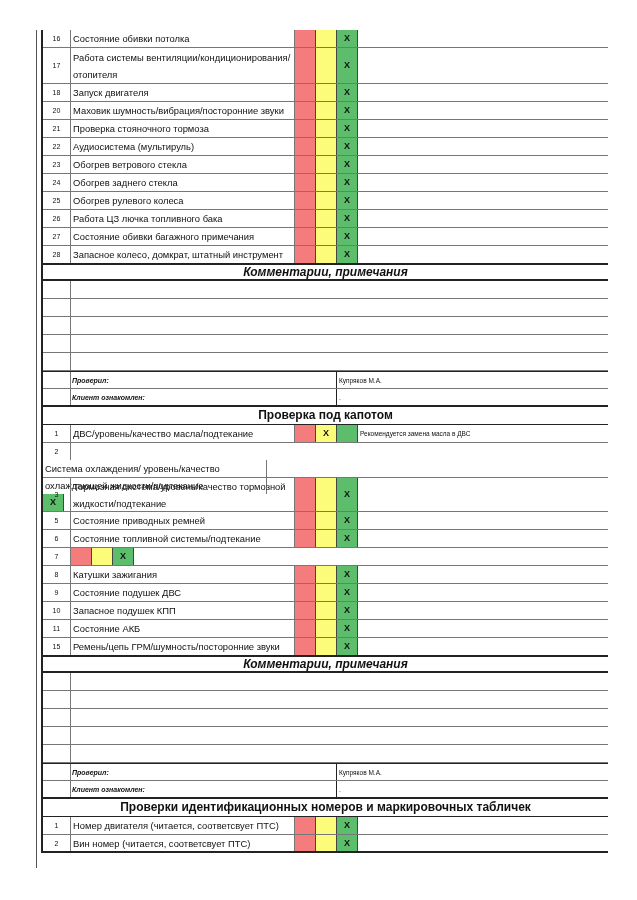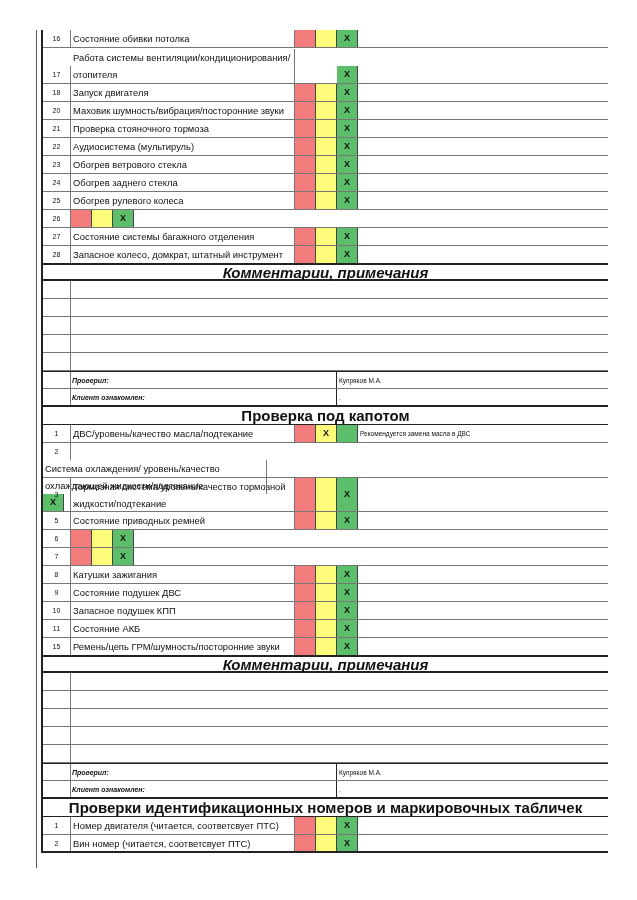--- a/index.html
+++ b/index.html
@@ -10,30 +10,30 @@
   .row { display: flex; position: relative; border-bottom: 1px solid #777; box-sizing: border-box; }
   .row.thick { border-bottom: 2px solid #222; }
   .cell { box-sizing: border-box; display: flex; align-items: center; font-size: 9.4px; line-height: 17px; }
   .num { width: 28px; justify-content: center; font-size: 7px; border-right: 1px solid #777; flex: none; }
   .name { width: 224px; padding-left: 2px; border-right: 1px solid #777; flex: none; white-space: normal; }
   .tl { width: 21px; justify-content: center; font-weight: bold; font-size: 9px; border-right: 1px solid #444; flex: none; }
   .red { background: #f47c7c; }
   .yellow { background: #fdfb7a; }
   .green { background: #5cbd6a; }
   .note { flex: 1; padding-left: 2px; font-size: 6.5px; }
-  .section-head { justify-content: center; font-weight: bold; font-size: 15px; width: 100%; }
+  .section-head { justify-content: center; font-weight: bold; font-size: 12px; width: 100%; }
   .section-head.italic { font-style: italic; }
   .blank-num { width: 28px; border-right: 1px solid #777; flex: none; }
   .blank-rest { flex: 1; }
   .sign-label { width: 266px; padding-left: 1px; font-style: italic; font-weight: bold; font-size: 7px; border-right: 1px solid #222; flex: none; }
   .sign-value { flex: 1; padding-left: 2px; font-size: 6.5px; }
   .h18 { height: 18px; }
   .h35 { height: 35px; flex-direction: column; }
   .h34 { height: 34px; }
-  .h36 { height: 36px; align-items: flex-end; }
+  .h36 { height: 36px; }
 </style>
 </head>
 <body>
 
 <div class="page-rule"></div>
 
 <div class="sheet">
 
   <div id="block1-items">
       <div class="row h18">
@@ -103,28 +103,29 @@
       <div class="row h18">
         <div class="cell num">25</div>
         <div class="cell name">Обогрев рулевого колеса</div>
         <div class="cell tl red"></div>
         <div class="cell tl yellow"></div>
         <div class="cell tl green">X</div>
         <div class="cell note"></div>
       </div>
       <div class="row h18">
         <div class="cell num">26</div>
+        <div class="cell name">Работа ЦЗ лючка топливного бака</div>
         <div class="cell tl red"></div>
         <div class="cell tl yellow"></div>
         <div class="cell tl green">X</div>
         <div class="cell note"></div>
       </div>
       <div class="row h18">
         <div class="cell num">27</div>
-        <div class="cell name">Состояние системы багажного отделения</div>
+        <div class="cell name">Состояние обивки багажного примечания</div>
         <div class="cell tl red"></div>
         <div class="cell tl yellow"></div>
         <div class="cell tl green">X</div>
         <div class="cell note"></div>
       </div>
       <div class="row h18">
         <div class="cell num">28</div>
         <div class="cell name">Запасное колесо, домкрат, штатный инструмент</div>
         <div class="cell tl red"></div>
         <div class="cell tl yellow"></div>
@@ -200,20 +201,21 @@
       <div class="row h18">
         <div class="cell num">5</div>
         <div class="cell name">Состояние приводных ремней</div>
         <div class="cell tl red"></div>
         <div class="cell tl yellow"></div>
         <div class="cell tl green">X</div>
         <div class="cell note"></div>
       </div>
       <div class="row h18">
         <div class="cell num">6</div>
+        <div class="cell name">Состояние топливной системы/подтекание</div>
         <div class="cell tl red"></div>
         <div class="cell tl yellow"></div>
         <div class="cell tl green">X</div>
         <div class="cell note"></div>
       </div>
       <div class="row h18">
         <div class="cell num">7</div>
         <div class="cell tl red"></div>
         <div class="cell tl yellow"></div>
         <div class="cell tl green">X</div>

